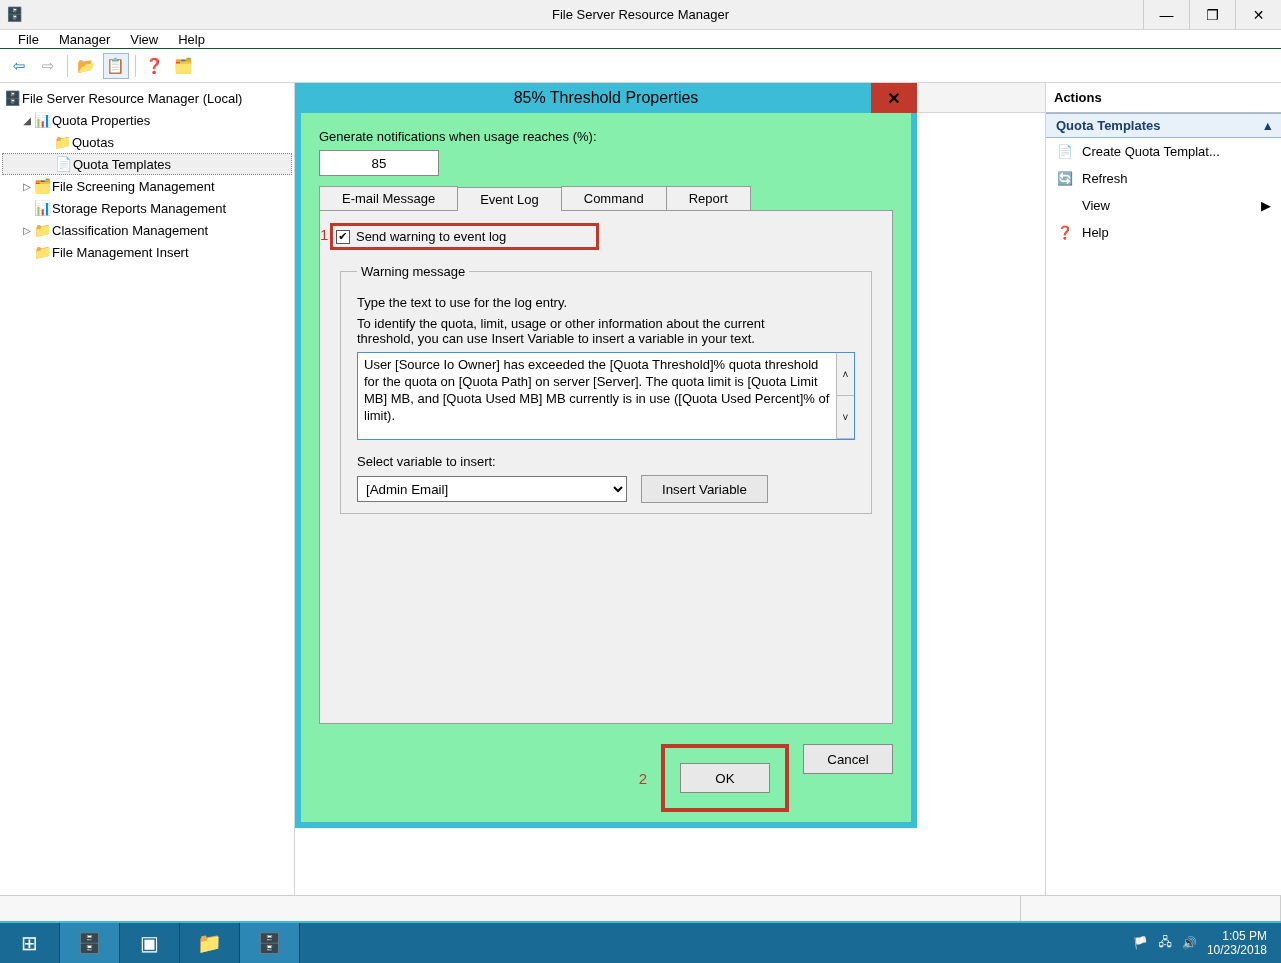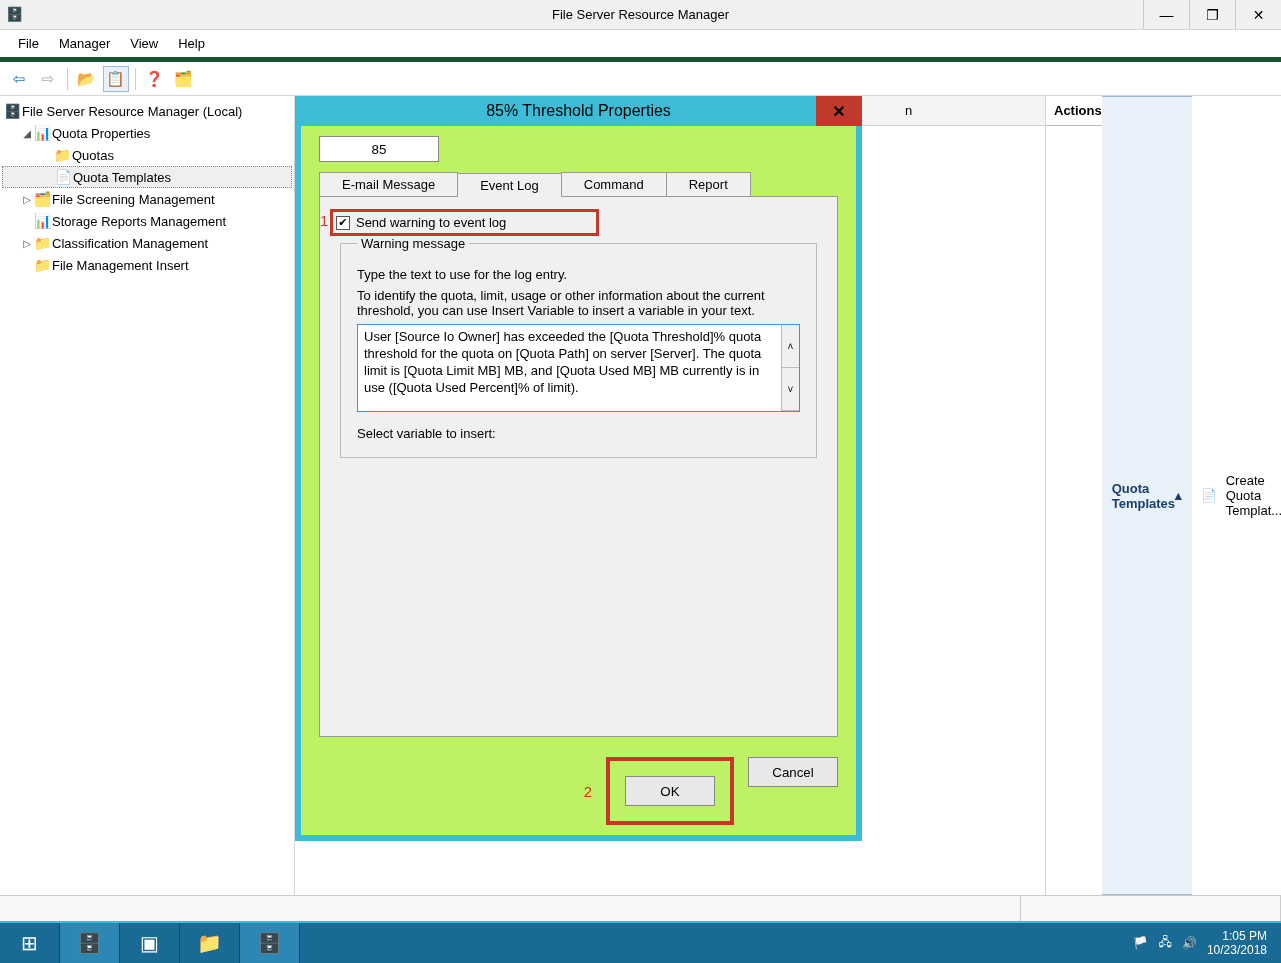--- a/index.html
+++ b/index.html
@@ -3,57 +3,57 @@
 <meta charset="utf-8">
 <style>
 html,body{margin:0;padding:0;height:100%;width:100%;font-family:"Segoe UI",Tahoma,sans-serif;font-size:13px;color:#000;background:#fff;overflow:hidden}
 *{box-sizing:border-box}
 
 .app-frame{width:1281px;height:963px;display:flex;flex-direction:column;background:#fff;position:relative}
 .titlebar{height:30px;background:#f0f0f0;border-bottom:1px solid #d5d5d5;display:flex;align-items:center;justify-content:center;position:relative}
 .titlebar .title-icon{position:absolute;left:6px;top:6px;font-size:14px}
 .titlebar .win-controls{position:absolute;right:0;top:0;display:flex;height:100%}
 .win-btn{width:46px;height:100%;display:flex;align-items:center;justify-content:center;border-left:1px solid #ccc;font-size:14px;background:#f0f0f0}
-.menubar{height:32px;display:flex;align-items:center;padding:0 8px;border-bottom:5px solid #14532d}
+.menubar{height:19px;display:flex;align-items:center;padding:0 8px;border-bottom:1px solid #14532d}
 .menubar span{padding:3px 10px}
 .toolbar{height:34px;display:flex;align-items:center;padding:0 6px;border-bottom:1px solid #d5d5d5;gap:3px}
 .tb-btn{width:26px;height:26px;border:1px solid transparent;display:flex;align-items:center;justify-content:center;font-size:15px}
 .tb-sep{width:1px;height:22px;background:#ccc;margin:0 3px}
 .content-area{flex:1;display:flex;min-height:0}
 
 .tree-pane{width:295px;border-right:1px solid #d5d5d5;padding:4px 2px;overflow:auto}
 .tree-row{display:flex;align-items:center;height:22px;white-space:nowrap}
 .tree-row .exp{width:14px;text-align:center;color:#555;font-size:10px}
 .tree-row .icon{width:18px;text-align:center;font-size:14px}
 .tree-row.sel{background:#efefef;border:1px dotted #888}
 .indent-0{padding-left:2px}.indent-1{padding-left:18px}.indent-2{padding-left:38px}
 
 .center-pane{flex:1;position:relative;background:#fff;border-right:1px solid #d5d5d5}
 .bg-col{position:absolute;top:0;left:0;right:0;height:30px;border-bottom:1px solid #d5d5d5;background:#f4f4f4;display:flex;align-items:center;padding-left:610px}
 
-.actions-pane{width:235px;display:flex;flex-direction:row}
+.actions-pane{width:235px;display:flex;flex-direction:column}
 .actions-header{height:30px;border-bottom:1px solid #bbb;display:flex;align-items:center;padding-left:8px;font-weight:600}
 .actions-group{background:#e8f0fa;border:1px solid #9cb7d4;border-left:none;border-right:none;padding:4px 10px;font-weight:600;color:#1a3e6e;display:flex;justify-content:space-between;align-items:center}
 .action-item{display:flex;align-items:center;padding:6px 10px;gap:8px}
 .action-item .icon{width:18px;text-align:center}
 
-.dialog{position:absolute;left:0px;top:0px;width:567px;height:745px;background:#bef264;border:6px solid #3dbcd8;display:flex;flex-direction:column}
+.dialog{position:absolute;left:0px;top:0px;width:622px;height:745px;background:#86efac;border:6px solid #3dbcd8;display:flex;flex-direction:column}
 .dlg-title{height:30px;background:#3dbcd8;margin:-6px -6px 0 -6px;display:flex;align-items:center;justify-content:center;font-size:16px;position:relative}
 .dlg-close{position:absolute;right:0;top:0;width:46px;height:30px;background:#c0392b;color:#000;display:flex;align-items:center;justify-content:center;font-weight:bold}
 .dlg-body{flex:1;padding:10px 18px;display:flex;flex-direction:column}
 .lbl{margin:6px 0}
 .num-input{width:120px;height:26px;border:1px solid #888;background:#fff;text-align:center}
 .tabs-row{display:flex;margin-top:10px}
 .tab{border:1px solid #999;border-bottom:none;padding:4px 22px;background:#f0f0f0;margin-right:-1px}
 .tab.active{background:#f0f0f0;position:relative;top:1px}
 .tab-panel{border:1px solid #999;flex:1;padding:12px 18px;background:#f0f0f0;display:flex;flex-direction:column}
 .chk-row{display:flex;align-items:center;gap:6px}
 .chk{width:14px;height:14px;border:1px solid #555;background:#fff;display:inline-flex;align-items:center;justify-content:center;font-size:11px}
 .highlight{border:3px solid #c0392b;padding:3px 90px 3px 3px;margin-left:-4px;display:inline-flex}
-fieldset{border:1px solid #bbb;margin-top:0;padding:10px 16px}
+fieldset{border:1px solid #bbb;margin-top:14px;padding:10px 16px}
 legend{padding:0 4px}
 .textarea-wrap{display:flex;border:1px solid #4a90d9;background:#fff;margin-top:4px}
 .textarea{flex:1;padding:4px 6px;min-height:86px;font-family:inherit;font-size:13px;line-height:1.3;resize:none;border:none;outline:none}
 .scroll-btns{width:18px;display:flex;flex-direction:column;border-left:1px solid #bbb}
 .scroll-btns div{flex:1;display:flex;align-items:center;justify-content:center;font-size:10px;background:#f0f0f0;border-bottom:1px solid #bbb}
 .sel-row{display:flex;gap:14px;align-items:center;margin-top:6px}
 select.var{height:26px;width:270px;border:1px solid #777;background:#fff;padding:0 4px}
 button.std{height:28px;padding:0 20px;background:#e8e8e8;border:1px solid #999}
 .dlg-buttons{display:flex;justify-content:flex-end;gap:14px;padding:10px 18px}
 button.ok{height:30px;width:90px;background:#e8e8e8;border:1px solid #888}
@@ -151,20 +151,21 @@
       <div class="bg-col">
         <span>n</span>
       </div>
 
       <div class="dialog">
         <div class="dlg-title">
           <span>85% Threshold Properties</span>
           <div class="dlg-close">✕</div>
         </div>
         <div class="dlg-body">
+          <div class="lbl">Generate notifications when usage reaches (%):</div>
           <input class="num-input" value="85" style="">
 
           <div class="tabs-row">
             <div class="tab">E-mail Message</div>
             <div class="tab active">Event Log</div>
             <div class="tab">Command</div>
             <div class="tab">Report</div>
           </div>
 
           <div class="tab-panel">
@@ -183,20 +184,26 @@
               <div class="lbl">Type the text to use for the log entry.</div>
               <div class="lbl" style="max-width:460px">To identify the quota, limit, usage or other information about the current threshold, you can use Insert Variable to insert a variable in your text.</div>
               <div class="textarea-wrap">
                 <textarea class="textarea" style="">User [Source Io Owner] has exceeded the [Quota Threshold]% quota threshold for the quota on [Quota Path] on server [Server]. The quota limit is [Quota Limit MB] MB, and [Quota Used MB] MB currently is in use ([Quota Used Percent]% of limit).</textarea>
                 <div class="scroll-btns">
                   <div>˄</div>
                   <div>˅</div>
                 </div>
               </div>
               <div class="lbl" style="margin-top:14px">Select variable to insert:</div>
+              <div class="sel-row">
+                <select class="var">
+                  <option>[Admin Email]</option>
+                </select>
+                <button class="std">Insert Variable</button>
+              </div>
             </fieldset>
           </div>
         </div>
         <div class="dlg-buttons">
           <span class="callout" style="align-self:center">2</span>
           <span class="ok-hl">
             <button class="ok">OK</button>
           </span>
           <button class="ok">Cancel</button>
         </div>

